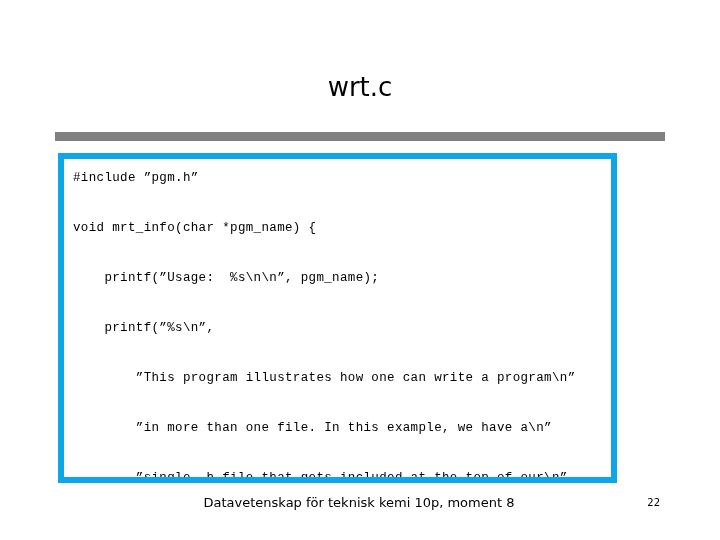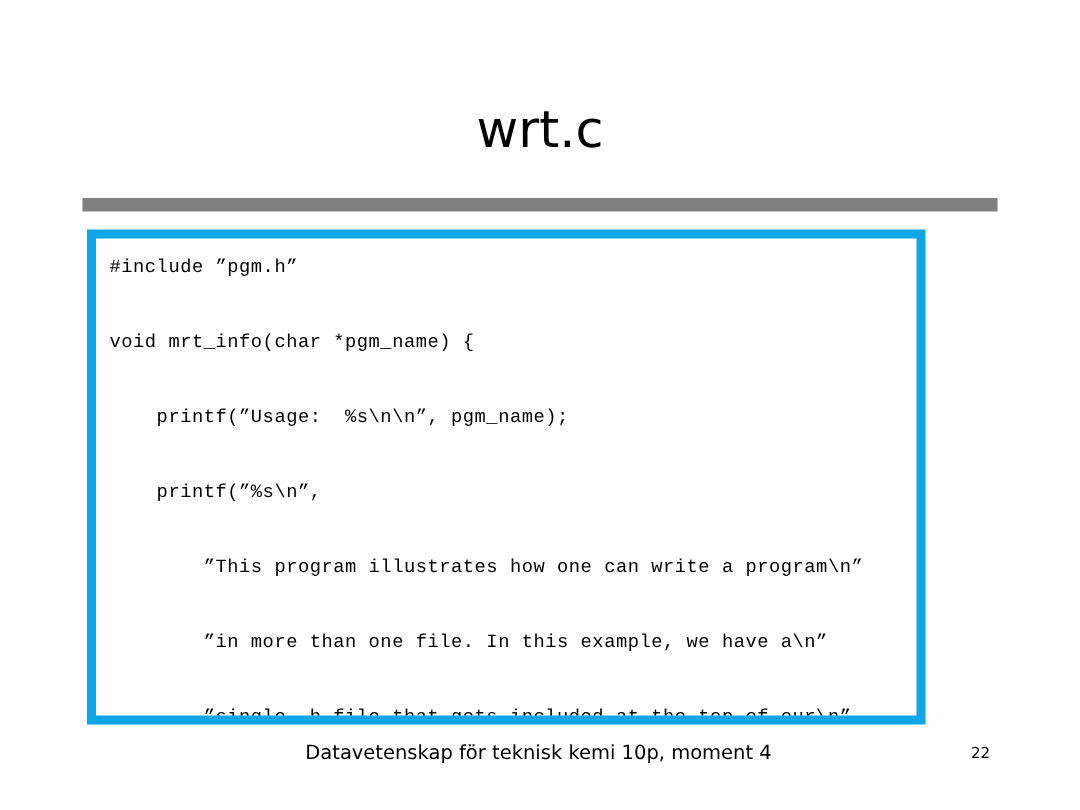--- a/index.html
+++ b/index.html
@@ -22,21 +22,21 @@
   }
 
   
   .slide-title {
     position: absolute;
     left: 0;
     top: 66px;
     width: 720px;
     text-align: center;
     font-family: "DejaVu Sans", sans-serif;
-    font-size: 34px;
+    font-size: 26px;
     font-weight: 400;
     color: #000000;
     letter-spacing: 0px;
     line-height: 42px;
     white-space: pre;
   }
 
   
   .title-rule {
     position: absolute;
@@ -114,17 +114,17 @@
 
   <div class="slide-title">wrt.c</div>
 
   <div class="title-rule"></div>
 
   <div class="code-box">
     <pre class="code-listing"><div class="code-line">#include ”pgm.h”</div><div class="code-line">&nbsp;</div><div class="code-line">void mrt_info(char *pgm_name) {</div><div class="code-line">&nbsp;</div><div class="code-line">    printf(”Usage:  %s\n\n”, pgm_name);</div><div class="code-line">&nbsp;</div><div class="code-line">    printf(”%s\n”,</div><div class="code-line">&nbsp;</div><div class="code-line">        ”This program illustrates how one can write a program\n”</div><div class="code-line">&nbsp;</div><div class="code-line">        ”in more than one file. In this example, we have a\n”</div><div class="code-line">&nbsp;</div><div class="code-line">        ”single .h file that gets included at the top of our\n”</div></pre>
   </div>
 
   <div class="footer">
-    <div class="footer-text">Datavetenskap för teknisk kemi 10p, moment 4</div>
+    <div class="footer-text">Datavetenskap för teknisk kemi 10p, moment 8</div>
     <div class="footer-page">22</div>
   </div>
 
 </div>
 
 </body></html>

